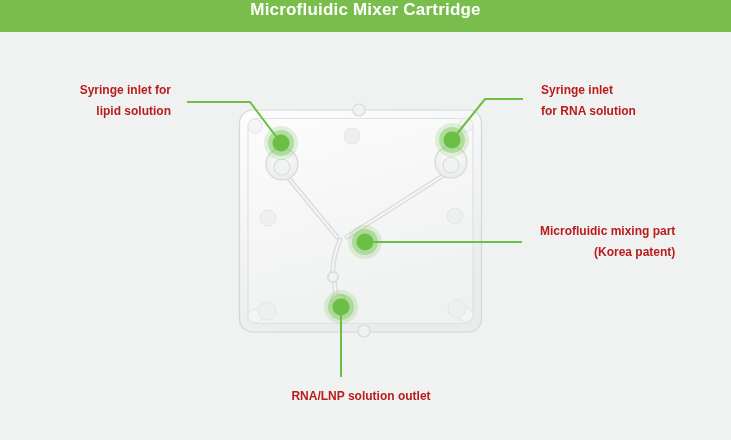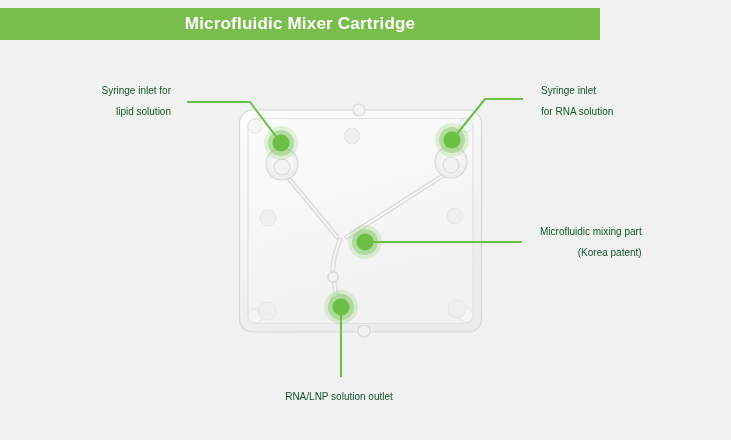--- a/index.html
+++ b/index.html
@@ -9,49 +9,50 @@
   body {
     width: 731px;
     height: 440px;
     position: relative;
     overflow: hidden;
     background: #f0f2f1;
     font-family: "Liberation Sans", sans-serif;
   }
   .header-bar {
     position: absolute;
-    top: 8px; left: 0;
-    width: 600px; height: 32px;
+    top: 0; left: 0;
+    width: 731px; height: 32px;
     background: #79bd4d;
     display: flex;
-    align-items: center;
+    align-items: flex-start;
     justify-content: center;
   }
   .header-title {
     color: #ffffff;
     font-size: 17px;
     font-weight: bold;
     letter-spacing: 0.2px;
   }
   .stage {
     position: absolute;
     top: 0; left: 0;
     width: 731px; height: 440px;
   }
   .label {
     position: absolute;
-    font-size: 10px;
+    font-size: 12px;
     line-height: 21px;
-    color: #14532d;
+    color: #b91c1c;
     white-space: pre-line;
+    font-weight: bold;
   }
   .label-lipid  { top: 80px;  right: 560px; text-align: right; }
   .label-rna    { top: 80px;  left: 541px;  text-align: left;  }
   .label-mixing { top: 221px; left: 540px;  text-align: right;  }
-  .label-outlet { top: 386px; left: 339px; transform: translateX(-50%); white-space: nowrap; text-align: right; }
+  .label-outlet { top: 386px; left: 361px; transform: translateX(-50%); white-space: nowrap; text-align: right; }
 </style>
 </head>
 <body>
 
 <div class="header-bar">
   <span class="header-title">Microfluidic Mixer Cartridge</span>
 </div>
 
 <svg class="stage" width="731" height="440" viewBox="0 0 731 440">
   <defs>

